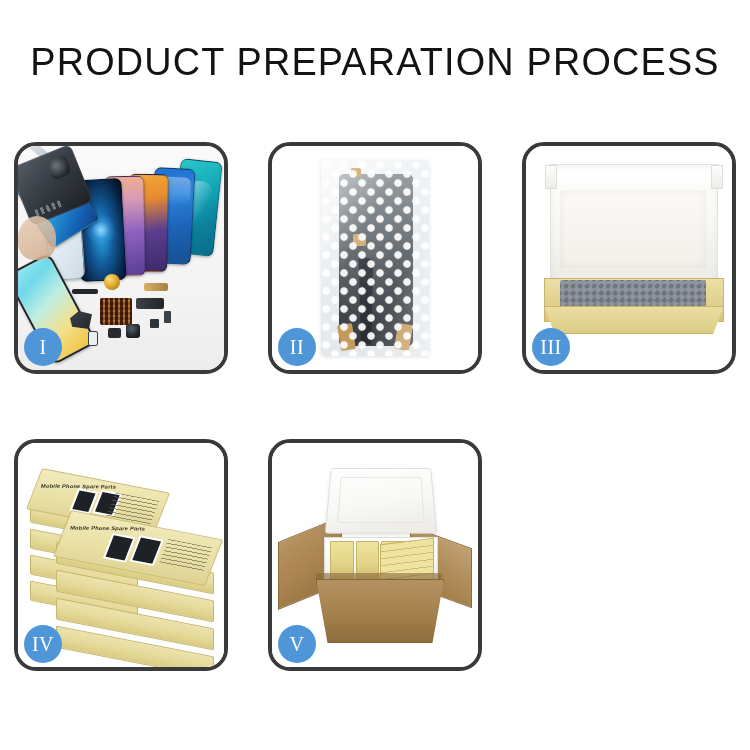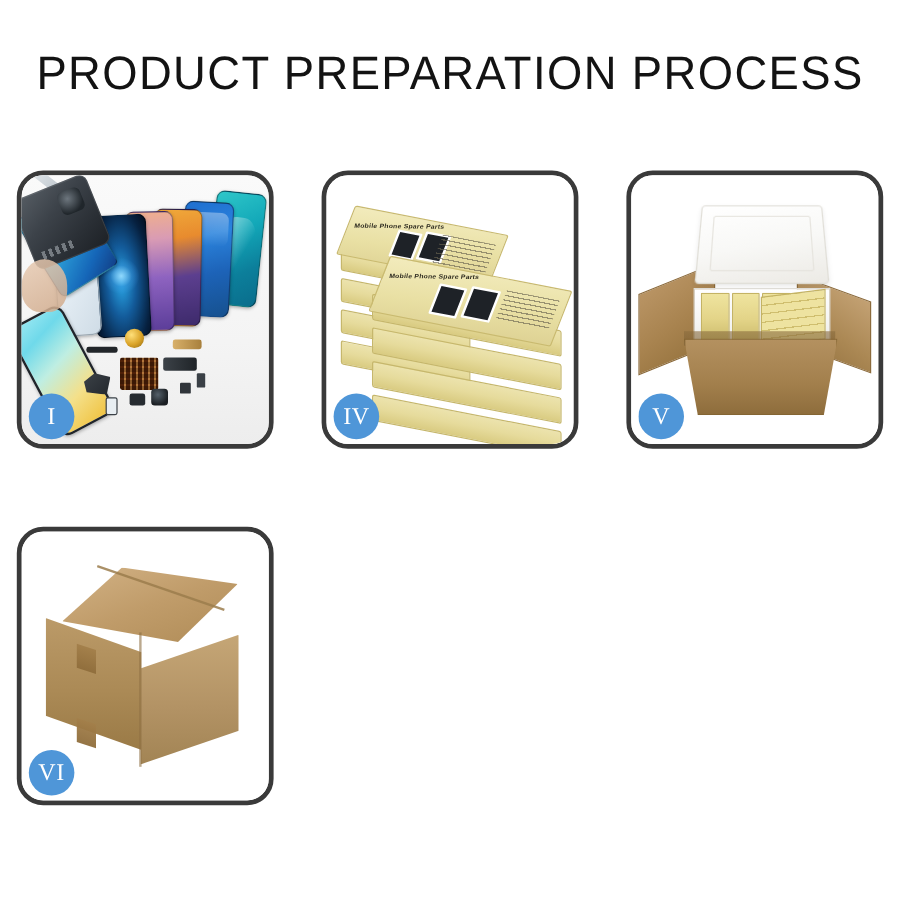--- a/index.html
+++ b/index.html
@@ -414,21 +414,46 @@
       <div class="part pt-tiny2"></div>
       <div class="part pt-tiny3"></div>
 
       <div class="pt-tool"></div>
       <div class="pt-backcover"></div>
       <div class="pt-hand"></div>
     </div>
     <div class="badge">I</div>
   </div>
 
-
+  <div class="panel">
+    <div class="panel-stage p2-bg">
+      <div class="bubble-pack">
+        <div class="bp-screen"></div>
+        <div class="bp-flex"></div>
+        <div class="bp-tapeA"></div>
+        <div class="bp-tapeB"></div>
+        <div class="bp-tapeC"></div>
+        <div class="bp-tapeD"></div>
+        <div class="bp-bubbles"></div>
+        <div class="bp-sheen"></div>
+      </div>
+    </div>
+    <div class="badge">II</div>
+  </div>
+
+  <div class="panel">
+    <div class="panel-stage p3-bg">
+      <div class="p3-lid"></div>
+      <div class="p3-lidinner"></div>
+      <div class="p3-tray"></div>
+      <div class="p3-foam"></div>
+      <div class="p3-trayfront"></div>
+    </div>
+    <div class="badge">III</div>
+  </div>
 
   <div class="panel">
     <div class="panel-stage p4-bg">
       <div class="stack">
         <div class="kbox kb-l1"></div>
         <div class="kbox kb-l2"></div>
         <div class="kbox kb-l3"></div>
         <div class="kbox kb-l4"></div>
 
         <div class="kbox kb-r1"></div>
@@ -466,26 +491,14 @@
         <span class="v-slab"></span>
         <span class="v-slab"></span>
       </div>
       <div class="v-slabs2"></div>
       <div class="v-bodytop"></div>
       <div class="v-body"></div>
     </div>
     <div class="badge">V</div>
   </div>
 
-  <div class="panel">
-    <div class="panel-stage p6-bg">
-      <div class="c-toppanel"></div>
-      <div class="c-seam"></div>
-      <div class="c-left"></div>
-      <div class="c-right"></div>
-      <div class="c-edge"></div>
-      <div class="c-tapeA"></div>
-      <div class="c-tapeB"></div>
-    </div>
-    <div class="badge">VI</div>
-  </div>
 
 </div>
 
 </body></html>

